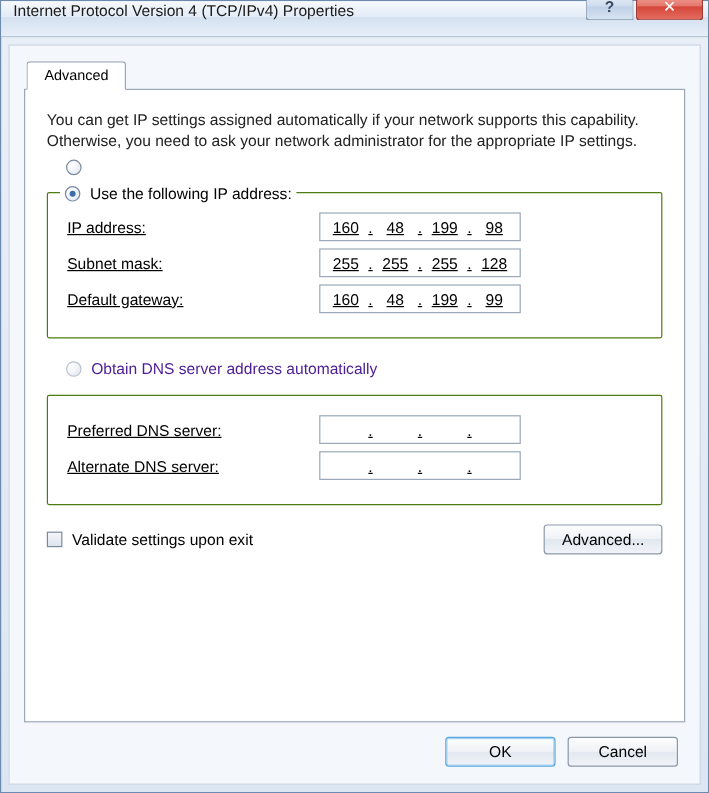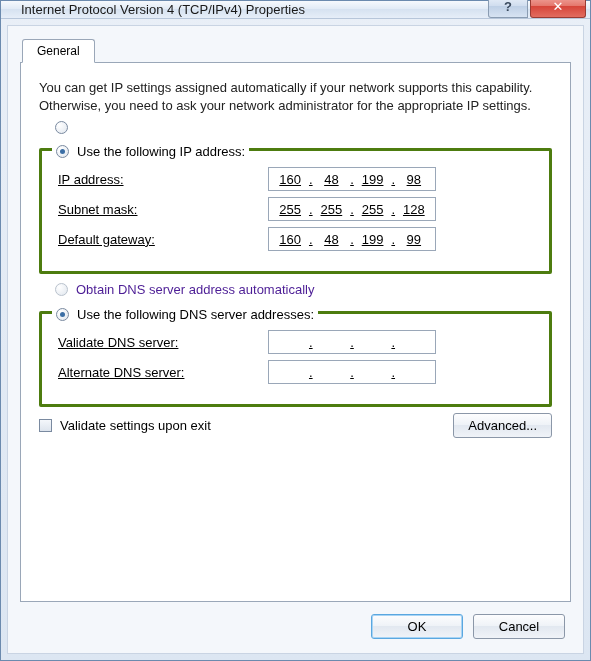--- a/index.html
+++ b/index.html
@@ -15,26 +15,25 @@
   }
   .window {
     width: 591px;
     height: 661px;
     background: linear-gradient(to bottom, #e9eff7 0%, #dce6f2 100%);
     border: 1px solid #6b8aae;
     display: flex;
     flex-direction: column;
   }
   .titlebar {
-    height: 18px;
+    height: 30px;
     background: linear-gradient(to bottom, #f6f9fd 0%, #e2ebf6 45%, #d5e1f0 46%, #e6eef8 100%);
     border-bottom: 1px solid #b7c6da;
     display: flex;
-    align-items: center;
-    padding-left: 20px;
+    padding-left: 10px;
   }
   .titlebar .title {
     flex: 1;
     color: #1a1a1a;
     font-size: 13px;
   }
   .titlebar .btn {
     height: 22px;
     width: 40px;
     border: 1px solid #8a9cb2;
@@ -95,24 +94,24 @@
     display: flex;
     flex-direction: column;
   }
   .intro {
     color: #222;
     font-size: 13px;
     line-height: 1.35;
     margin-bottom: 3px;
   }
   .group {
-    border: 3px solid #4d7c0f;
+    border: 1px solid #4d7c0f;
     border-radius: 2px;
     padding: 10px 8px 14px 16px;
-    margin-bottom: 4px;
+    margin-bottom: 14px;
     position: relative;
   }
   .group.noborder { border: none; padding-left: 8px; padding-right: 8px; padding-top:0; padding-bottom:8px; margin-bottom:0;}
   .radio-row {
     display: flex;
     align-items: center;
     margin: 4px 0 6px 0;
     font-size: 13px;
   }
   .radio-row.legend {
@@ -208,21 +207,21 @@
     <div class="btn help-btn">
         <span>?</span>
       </div>
     <div class="btn close-btn">
         <span>✕</span>
       </div>
   </div>
 
   <div class="client">
     <div class="tabstrip">
-      <div class="tab">General</div>
+      <div class="tab">Advanced</div>
     </div>
     <div class="tabpage">
 
       <div class="intro">You can get IP settings assigned automatically if your network supports this capability. Otherwise, you need to ask your network administrator for the appropriate IP settings.</div>
 
       <div class="group noborder" style="padding-left:16px;">
         <div class="radio-row">
           <span class="radio"></span>
         </div>
       </div>
@@ -274,27 +273,23 @@
       </div>
 
       <div class="group noborder" style="padding-left:16px;">
         <div class="radio-row">
           <span class="radio disabled"></span>
           <span class="disabled-text">Obtain DNS server address automatically</span>
         </div>
       </div>
 
       <div class="group">
-        <div class="radio-row legend">
-          <span class="radio sel"></span>
-          <span>Use the following DNS server addresses:</span>
-        </div>
-
-        <div class="field-row">
-          <div class="lbl">Validate DNS server:</div>
+
+        <div class="field-row">
+          <div class="lbl">Preferred DNS server:</div>
           <div class="ipbox">
             <span class="oct"></span>
               <span class="dot">.</span>
             <span class="oct"></span>
               <span class="dot">.</span>
             <span class="oct"></span>
               <span class="dot">.</span>
             <span class="oct"></span>
           </div>
         </div>

